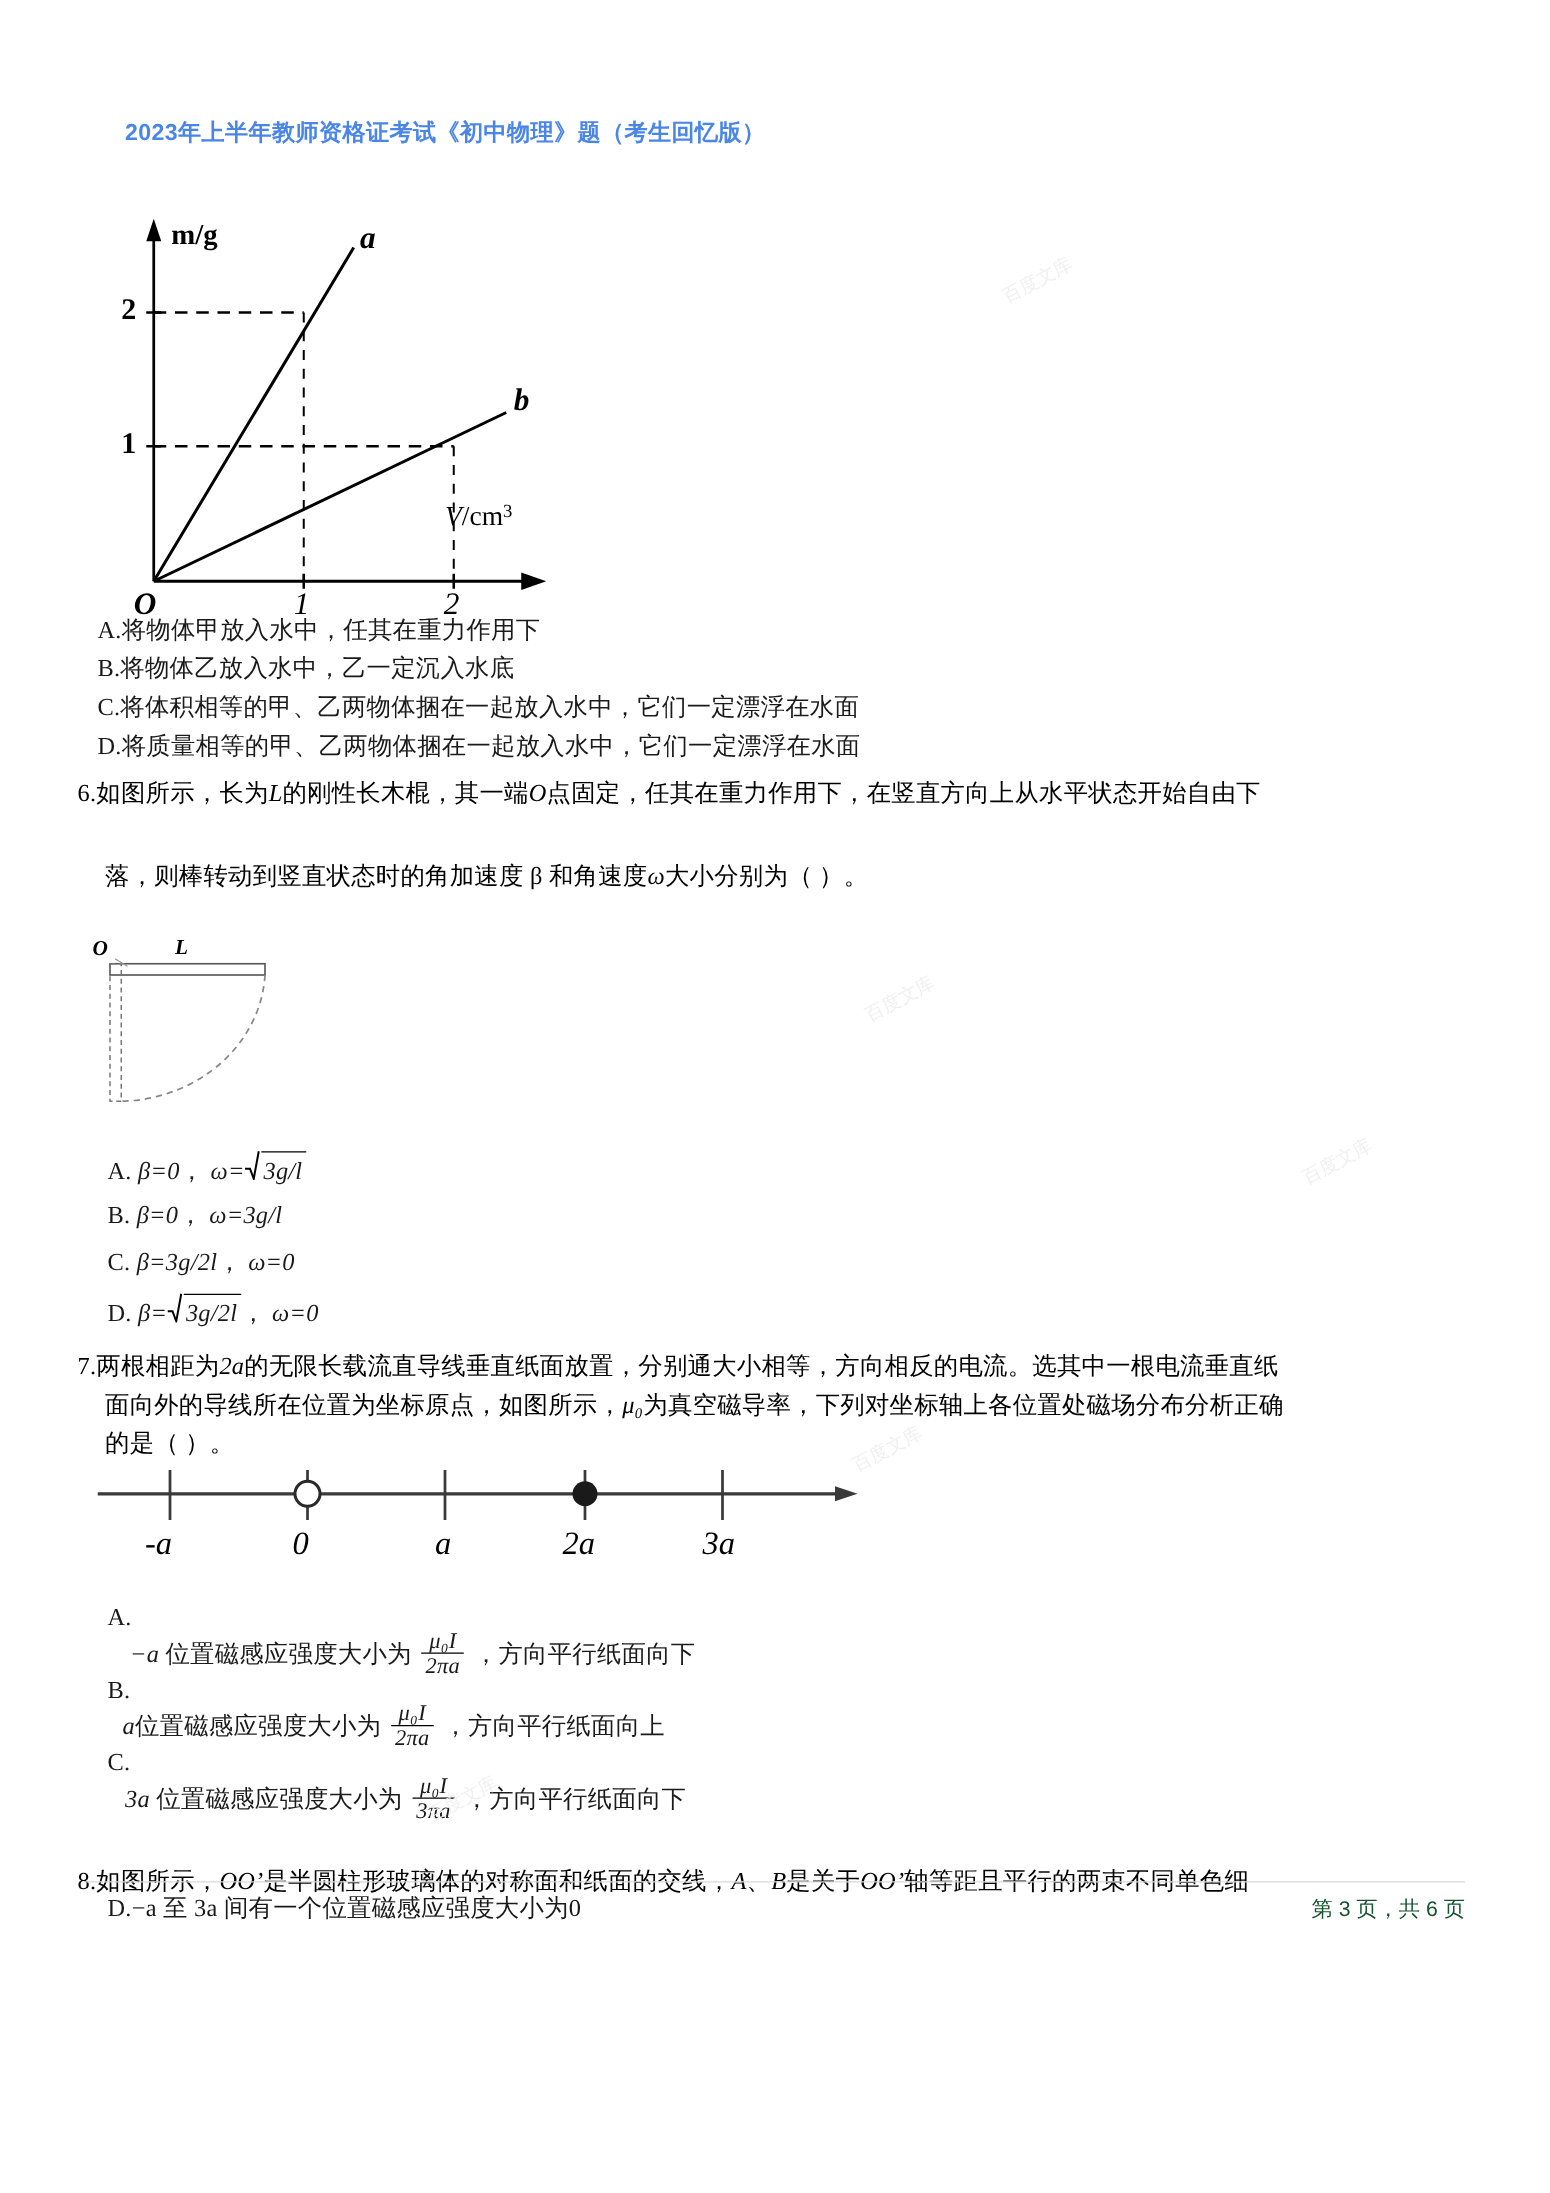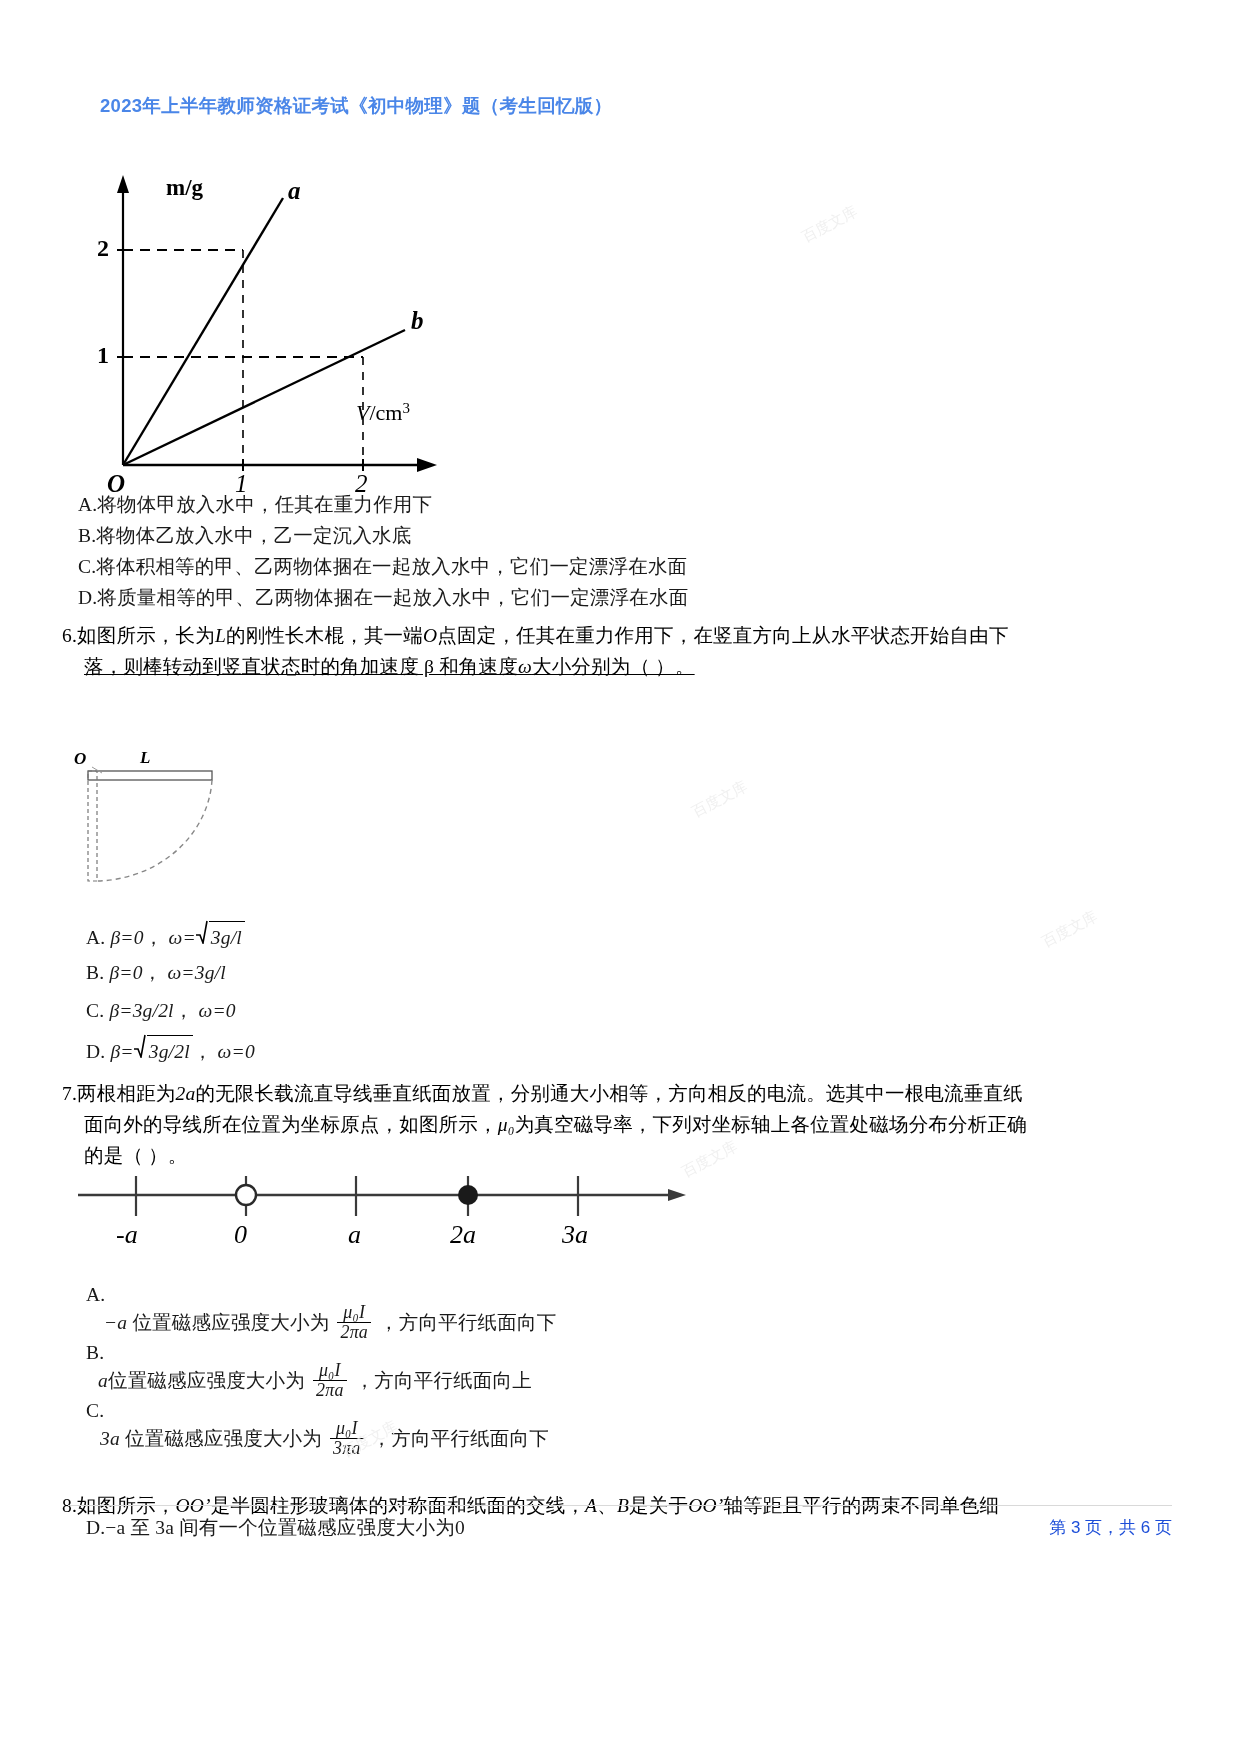--- a/index.html
+++ b/index.html
@@ -119,21 +119,21 @@
     width: 1104px;
     height: 1px;
     background: #d9d9d9;
   }
   .footer-page {
     position: absolute;
     right: 68px;
     top: 1516px;
     font-family: "Liberation Sans", "DejaVu Sans", sans-serif;
     font-size: 17px;
-    color: #1d4ed8;
+    color: #14532d;
     white-space: nowrap;
   }
   
   .wm {
     position: absolute;
     font-family: "Liberation Sans", sans-serif;
     font-size: 15px;
     color: #f0f0f0;
     transform: rotate(-28deg);
     white-space: nowrap;
@@ -165,42 +165,42 @@
 
       <line x1="148" y1="294" x2="148" y2="306" stroke="#000" stroke-width="2"></line>
       <line x1="268" y1="294" x2="268" y2="306" stroke="#000" stroke-width="2"></line>
 
       <line x1="28" y1="300" x2="188" y2="33" stroke="#000" stroke-width="2.4"></line>
 
       <line x1="28" y1="300" x2="310" y2="165" stroke="#000" stroke-width="2.4"></line>
     </svg>
 
     
-    <div style="position:absolute;left:42px;top:10px;font-family:'Liberation Serif',serif;font-size:23px;font-weight:bold;margin-left:29px;">m/g</div>
+    <div style="position:absolute;left:42px;top:10px;font-family:'Liberation Serif',serif;font-size:23px;font-weight:bold;">m/g</div>
     <div style="position:absolute;left:193px;top:12px;font-size:25px;font-style:italic;font-weight:600;">a</div>
     <div style="position:absolute;left:316px;top:142px;font-size:25px;font-style:italic;font-weight:600;">b</div>
     <div style="position:absolute;left:261px;top:235px;font-size:22px;"><span class="mi">V</span>/cm<span class="sup">3</span></div>
 
     <div style="position:absolute;left:2px;top:70px;font-size:24px;font-weight:bold;">2</div>
     <div style="position:absolute;left:2px;top:177px;font-size:24px;font-weight:bold;">1</div>
 
     <div style="position:absolute;left:12px;top:305px;font-size:25px;font-style:italic;font-weight:600;">O</div>
     <div style="position:absolute;left:140px;top:305px;font-size:25px;font-style:italic;">1</div>
     <div style="position:absolute;left:260px;top:305px;font-size:25px;font-style:italic;">2</div>
   </div>
 
   <div class="opt" style="left:78px; top:490px;">A.将物体甲放入水中，任其在重力作用下</div>
   <div class="opt" style="left:78px; top:521px;">B.将物体乙放入水中，乙一定沉入水底</div>
   <div class="opt" style="left:78px; top:552px;">C.将体积相等的甲、乙两物体捆在一起放入水中，它们一定漂浮在水面</div>
   <div class="opt" style="left:78px; top:583px;">D.将质量相等的甲、乙两物体捆在一起放入水中，它们一定漂浮在水面</div>
 
   <div class="qtext" style="left:62px; top:620px;">
     <span>6.</span><span>如图所示，长为</span><span class="mi">L</span><span>的刚性长木棍，其一端</span><span class="mi">O</span><span>点固定，任其在重力作用下，在竖直方向上从水平状态开始自由下</span>
   </div>
-  <div class="qtext" style="left:84px; top:651px;text-decoration:underline;">
+  <div class="qtext" style="left:84px; top:686px;">
     <span>落，则棒转动到竖直状态时的角加速度 β 和角速度</span><span class="mi">ω</span><span>大小分别为（  ）。</span>
   </div>
 
   <div class="rod-wrap">
     <svg width="250" height="150" viewBox="0 0 250 150">
 
       <rect x="10" y="14" width="124" height="9" fill="#ffffff" stroke="#555" stroke-width="1.3"></rect>
 
       <rect x="10" y="14" width="9" height="110" fill="none" stroke="#777" stroke-width="1.2" stroke-dasharray="4,3"></rect>
 

